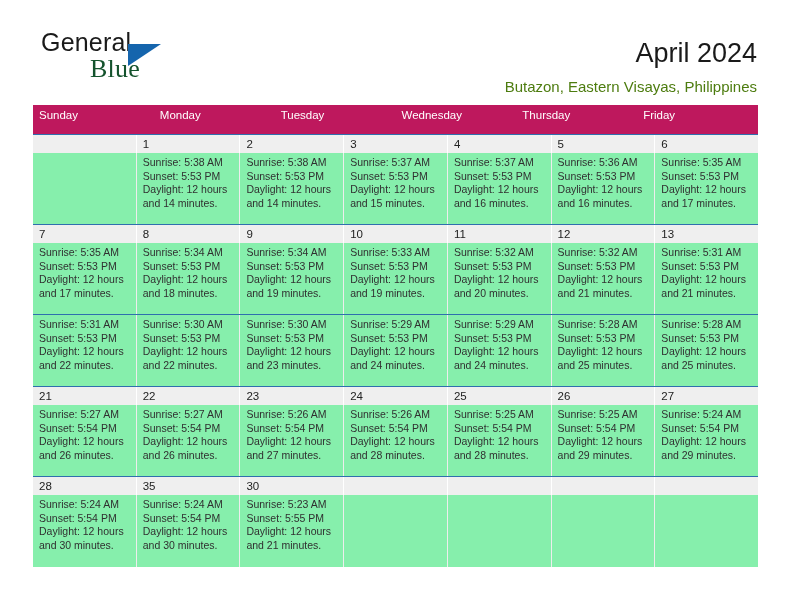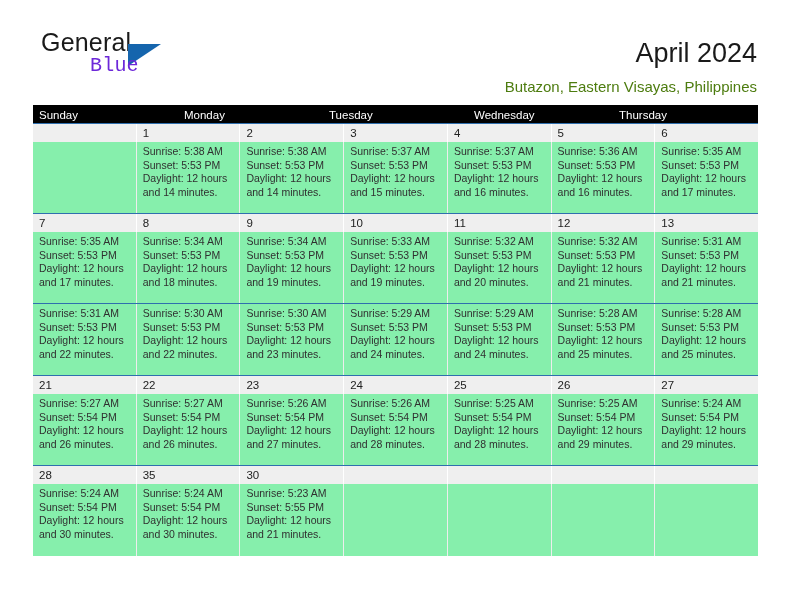--- a/index.html
+++ b/index.html
@@ -42,24 +42,24 @@
     top: 0;
     font-size: 25px;
     letter-spacing: 0.2px;
     color: #1a1a1a;
     font-family: "Liberation Sans", sans-serif;
   }
   .brand-blue {
     position: absolute;
     left: 57px;
     top: 26px;
-    font-size: 20px;
+    font-size: 26px;
     letter-spacing: 0.2px;
-    color: #6d28d9;
-    font-family: Liberation Mono, monospace;
+    color: #14532d;
+    font-family: Liberation Serif, serif;
   }
   .brand-tri {
     position: absolute;
     left: 95px;
     top: 16px;
     width: 0;
     height: 0;
     border-left: 33px solid #1565ad;
     border-bottom: 22px solid transparent;
   }
@@ -86,22 +86,22 @@
 
   
   .calendar {
     position: absolute;
     left: 33px;
     top: 105px;
     width: 725px;
   }
   .dow-row {
     display: flex;
-    background: #000000;
-    height: 18px;
+    background: #be185d;
+    height: 29px;
   }
   .dow {
     flex: 1 1 0;
     color: #ffffff;
     font-size: 11.5px;
     line-height: 21px;
     padding-left: 6px;
     box-sizing: border-box;
     overflow: hidden;
     white-space: nowrap;
@@ -173,20 +173,21 @@
   </div>
 
   <div class="calendar">
 
     <div class="dow-row">
       <div class="dow">Sunday</div>
       <div class="dow">Monday</div>
       <div class="dow">Tuesday</div>
       <div class="dow">Wednesday</div>
       <div class="dow">Thursday</div>
+      <div class="dow">Friday</div>
     </div>
 
     <div class="week">
       <div class="numrow">
         <div class="numcell"></div>
         <div class="numcell">1</div>
         <div class="numcell">2</div>
         <div class="numcell">3</div>
         <div class="numcell">4</div>
         <div class="numcell">5</div>

